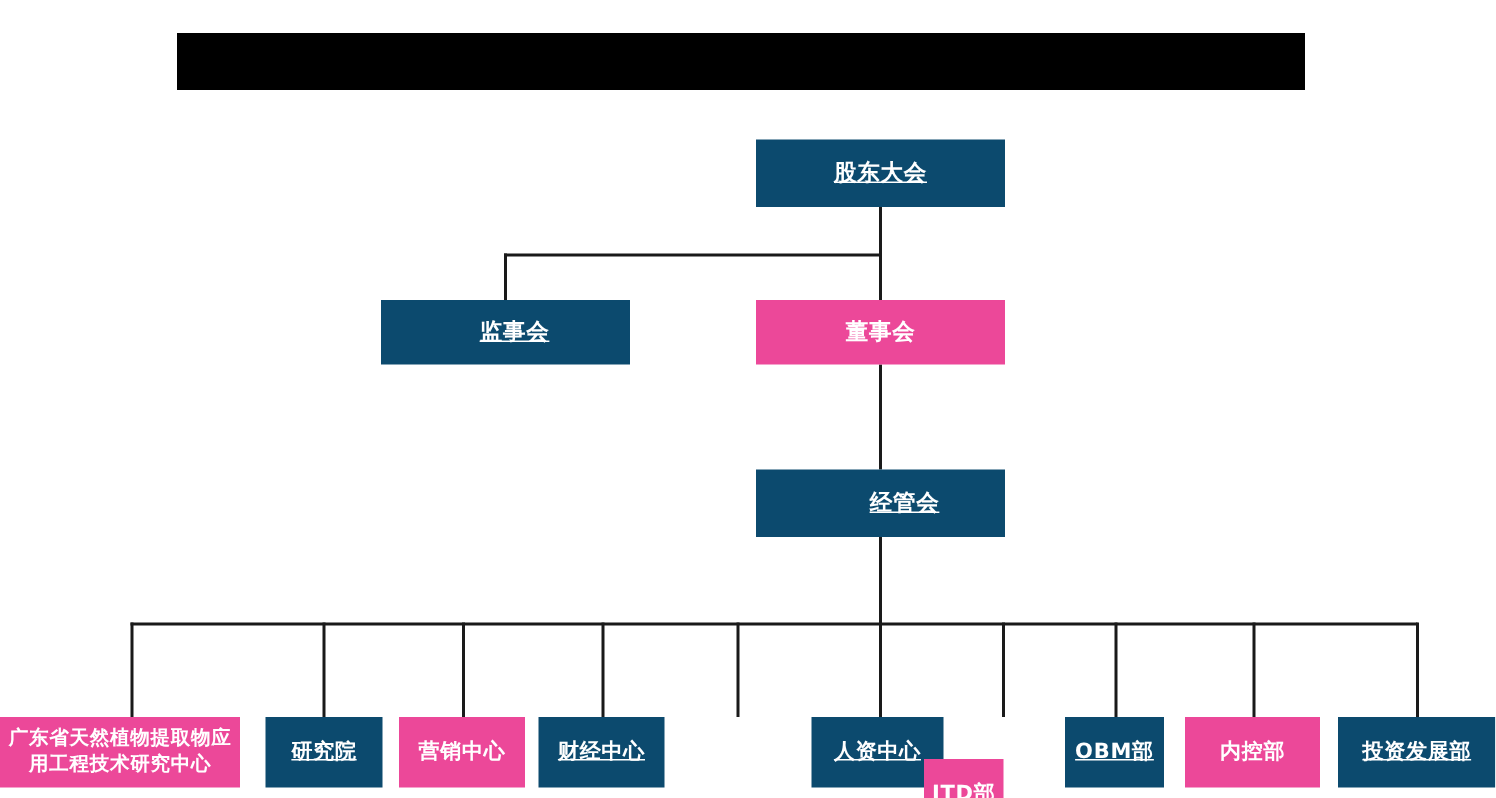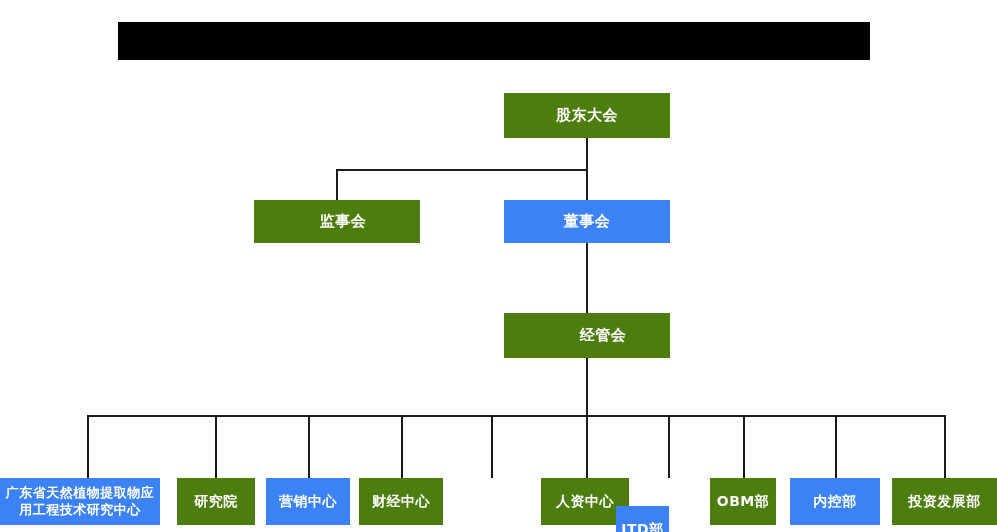--- a/index.html
+++ b/index.html
@@ -31,22 +31,22 @@
     display: flex;
     align-items: center;
     justify-content: center;
     text-align: center;
     color: #ffffff;
     font-weight: bold;
     letter-spacing: 0.5px;
     line-height: 1.25;
     padding: 2px 4px;
   }
-  .node.dark { background: #4d7c0f; }
-  .node.light { background: #3b82f6; }
+  .node.dark { background: #0c4a6e; text-decoration: underline; }
+  .node.light { background: #ec4899; }
   .node .node-label {
     display: block;
     width: 100%;
   }
   .size-lg { font-size: 15px; }
   .size-md { font-size: 14px; }
   .size-sm { font-size: 13px; }
   .connector {
     position: absolute;
     background: #1a1a1a;

